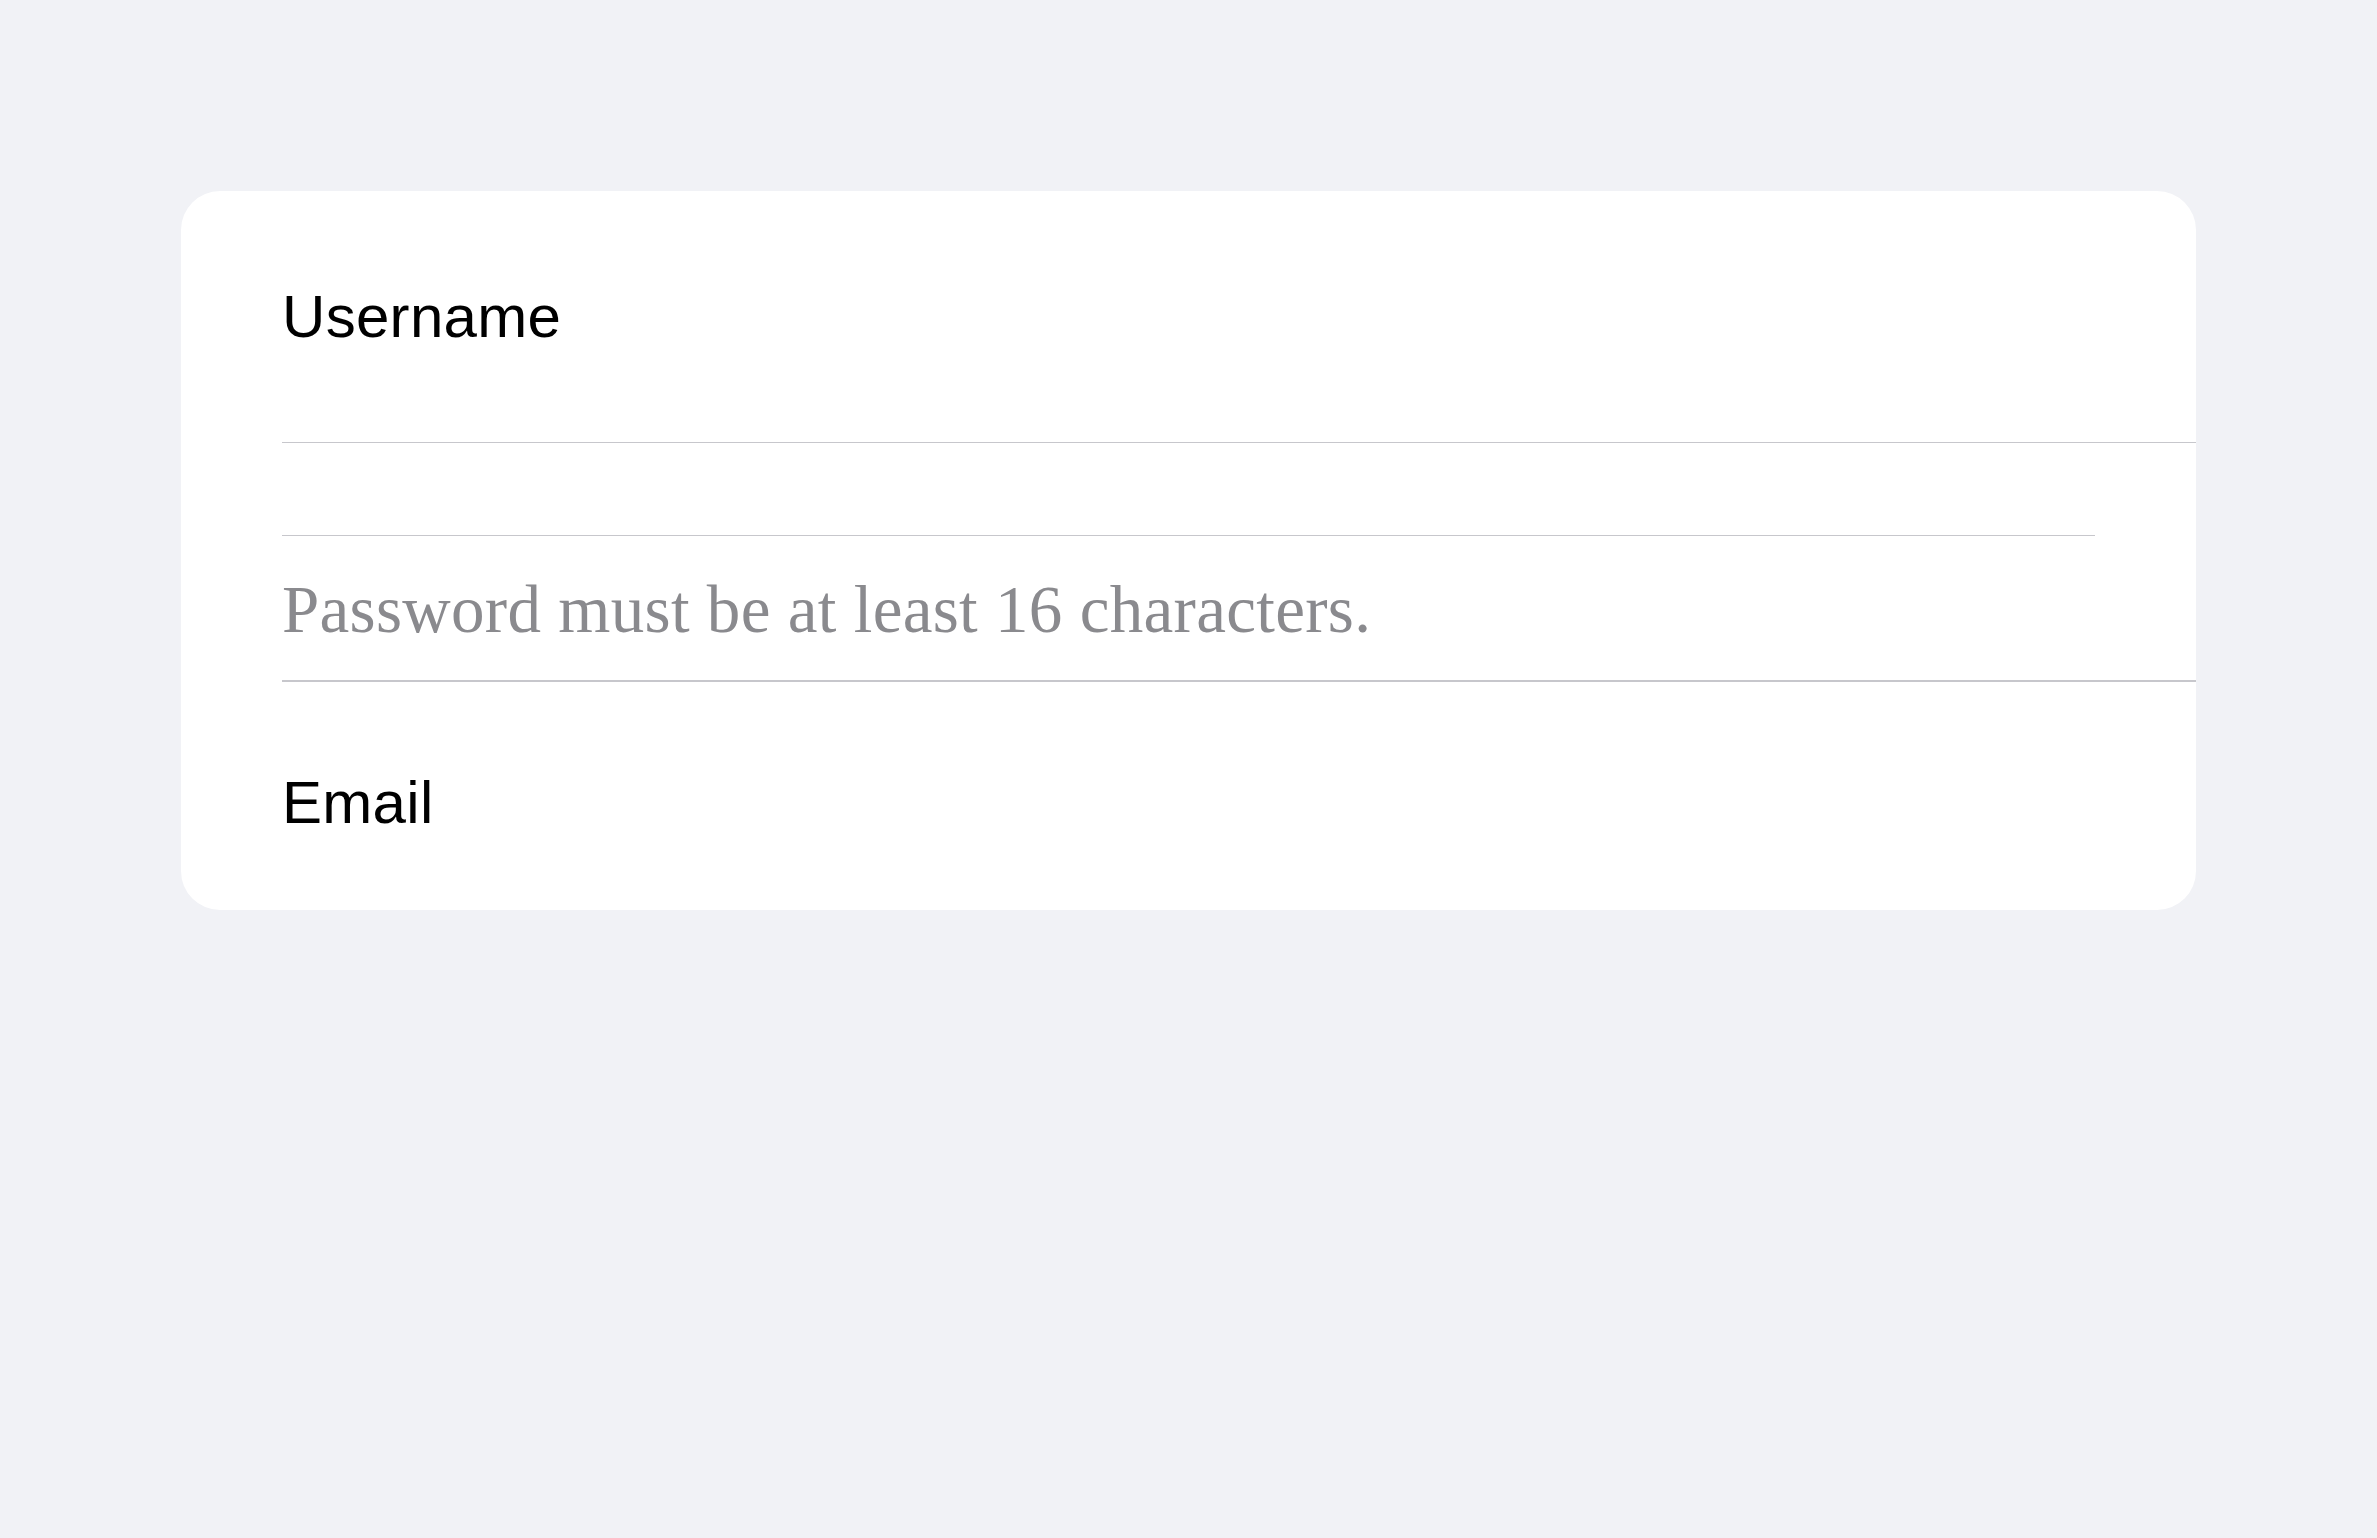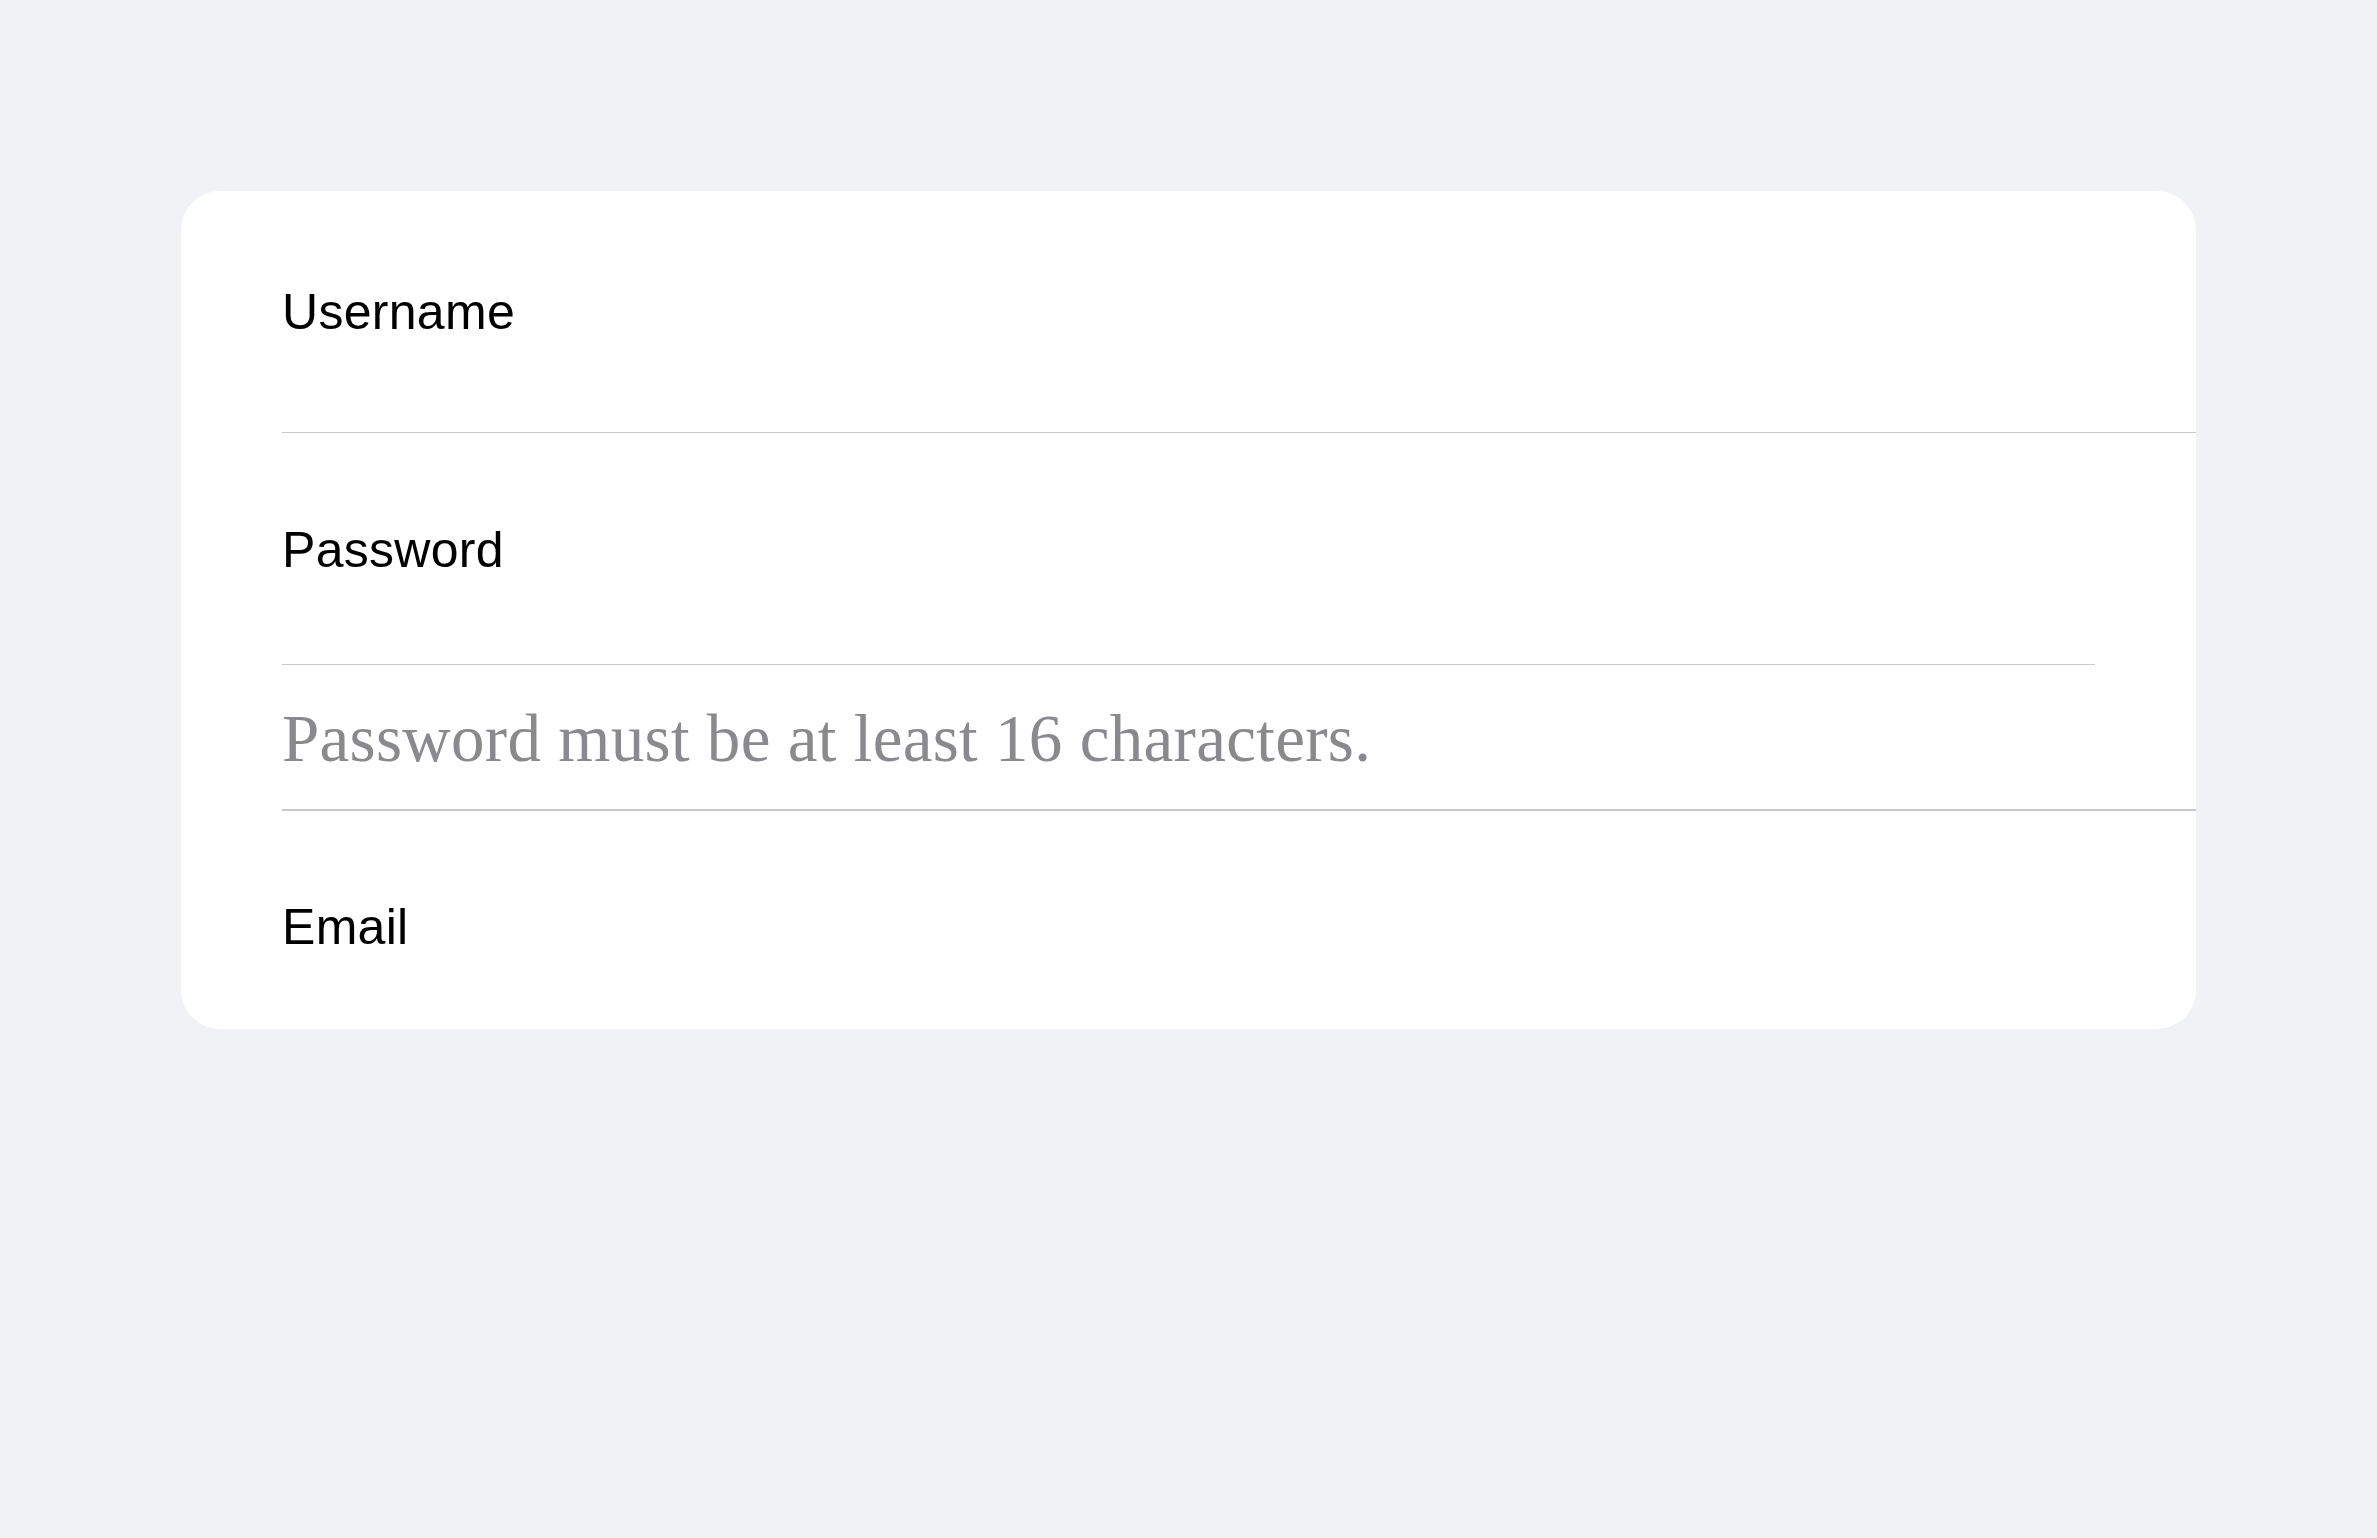--- a/index.html
+++ b/index.html
@@ -26,21 +26,21 @@
       overflow: hidden;
     }
 
     .row {
       position: relative;
       padding-left: 101px;
       padding-right: 0;
     }
 
     .row-label {
-      font-size: 50px;
+      font-size: 60px;
       font-weight: 400;
       color: #000000;
       line-height: 1;
       letter-spacing: 0.3px;
     }
 
     .row-username {
       padding-top: 96px;
       padding-bottom: 96px;
     }
@@ -99,21 +99,20 @@
 <body>
 
 <div class="container">
 
   <div class="row row-username">
     <div class="row-label">Username</div>
     <div class="divider-full"></div>
   </div>
 
   <div class="row row-password">
-    <div class="row-label password-label">Password</div>
     <div class="thin-divider"></div>
     <div class="helper-text">Password must be at least 16 characters.</div>
     <div class="divider-after-helper"></div>
   </div>
 
   <div class="row row-email">
     <div class="row-label">Email</div>
   </div>
 
 </div>

